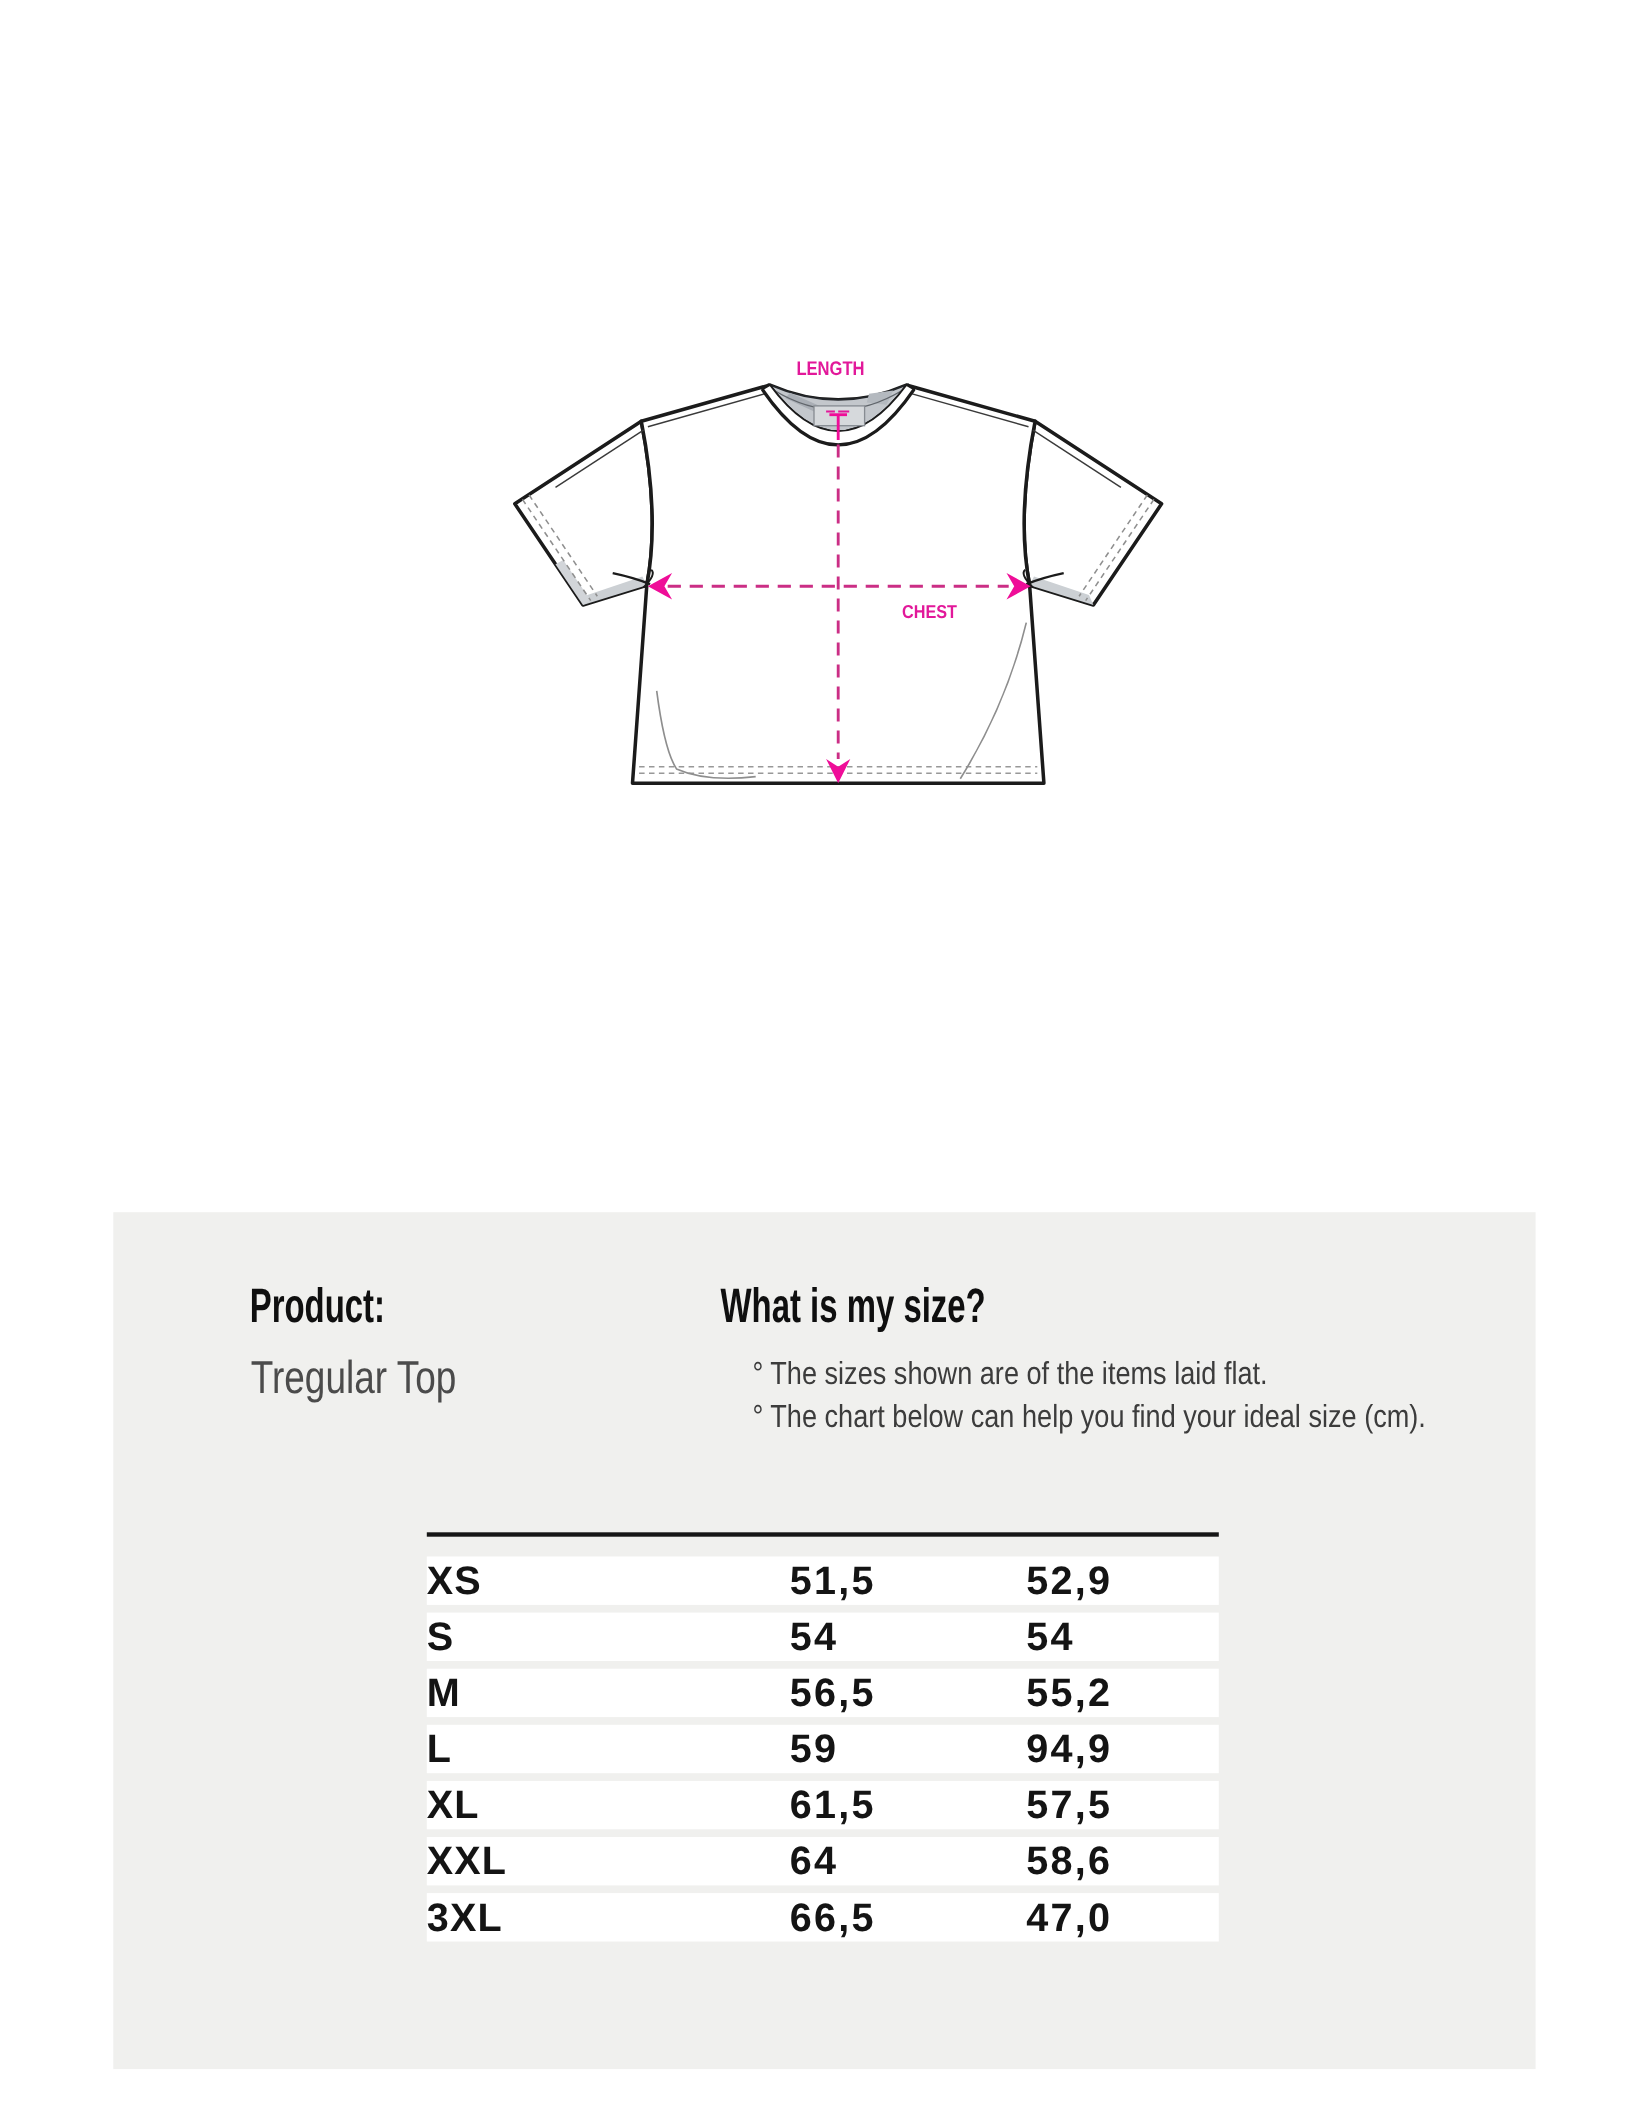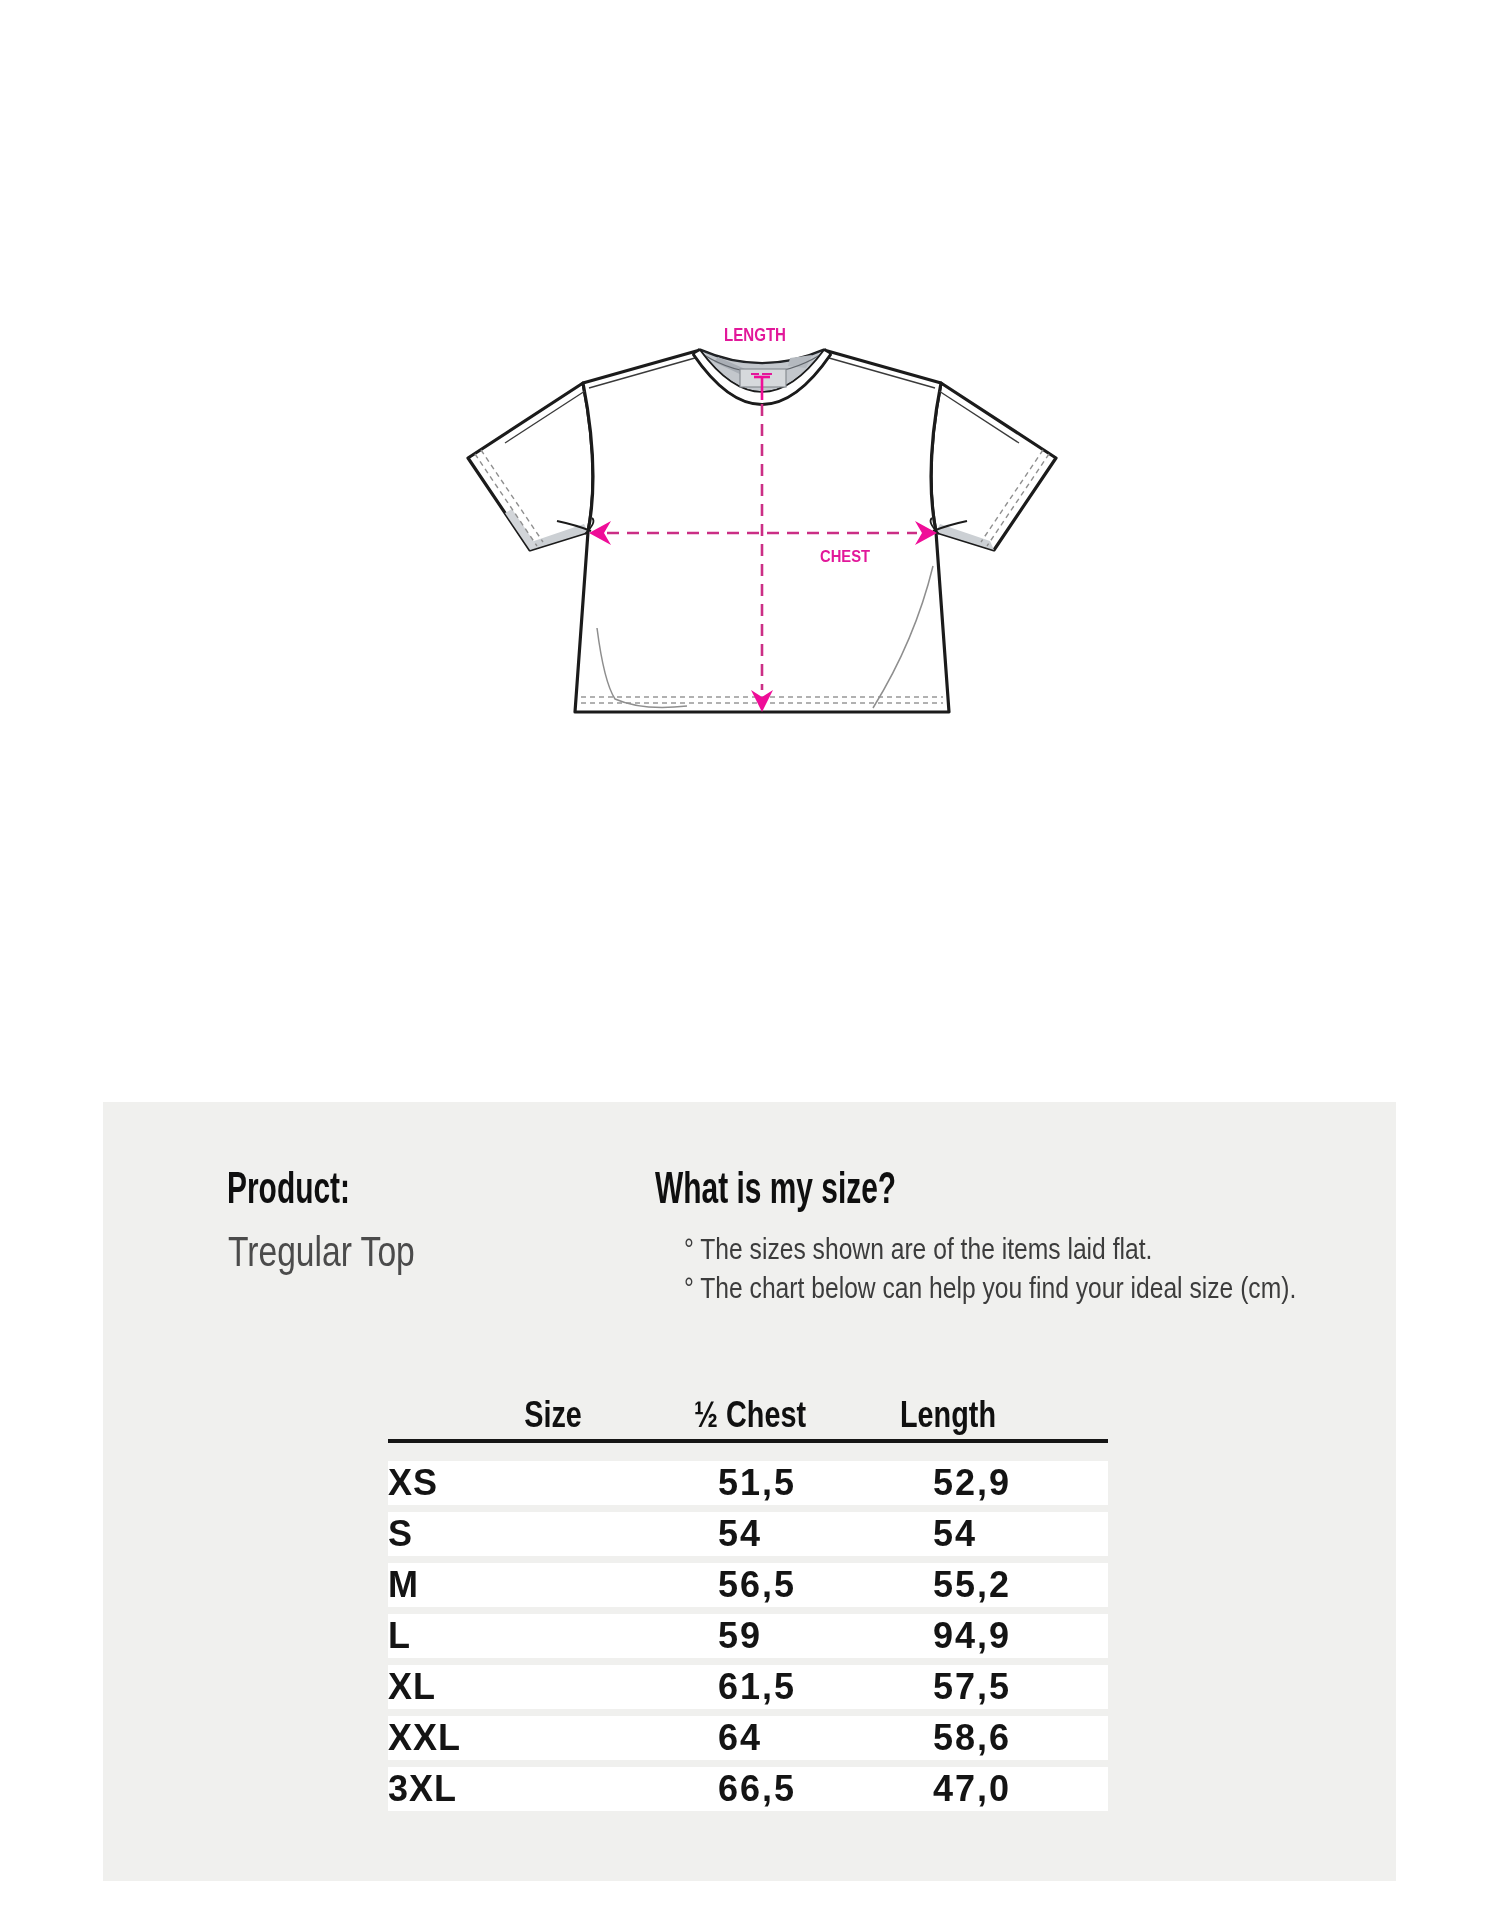--- a/index.html
+++ b/index.html
@@ -155,31 +155,20 @@
     <div class="notes">
       <div class="note-line">
         <span class="sqz">° The sizes shown are of the items laid flat.</span>
       </div>
       <div class="note-line">
         <span class="sqz">° The chart below can help you find your ideal size (cm).</span>
       </div>
     </div>
 
     <div class="size-table">
-      <div class="t-head">
-        <div class="hc h-size">
-          <span class="sq">Size</span>
-        </div>
-        <div class="hc h-chest">
-          <span class="sq">½ Chest</span>
-        </div>
-        <div class="hc h-len">
-          <span class="sq">Length</span>
-        </div>
-      </div>
       <div class="t-rule"></div>
       <div class="t-body">
 
       <div class="t-row">
           <span class="c c-size">XS</span>
           <span class="c c-chest">51,5</span>
           <span class="c c-len">52,9</span>
         </div>
           <div class="t-row">
           <span class="c c-size">S</span>

